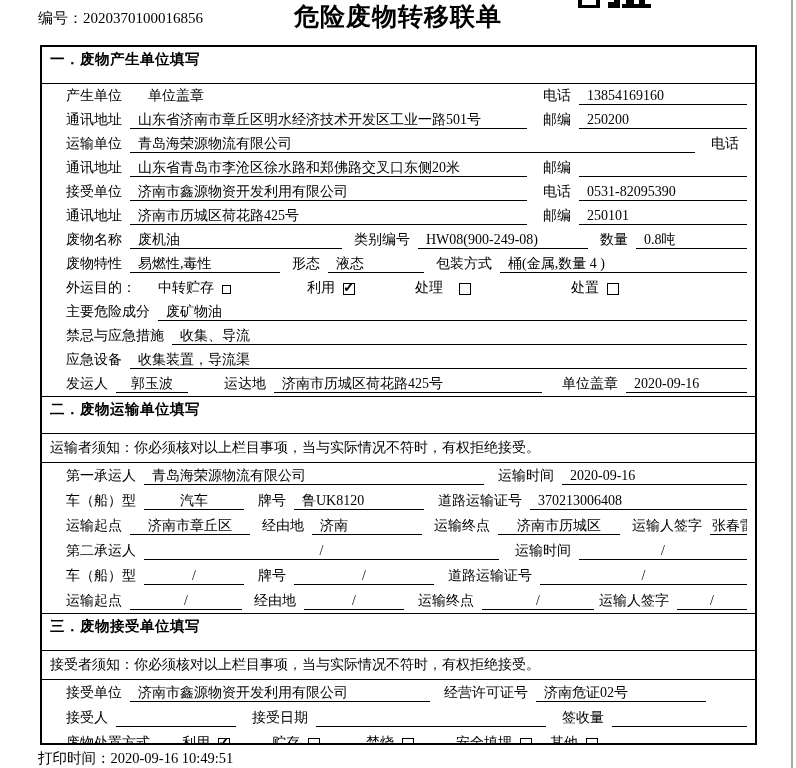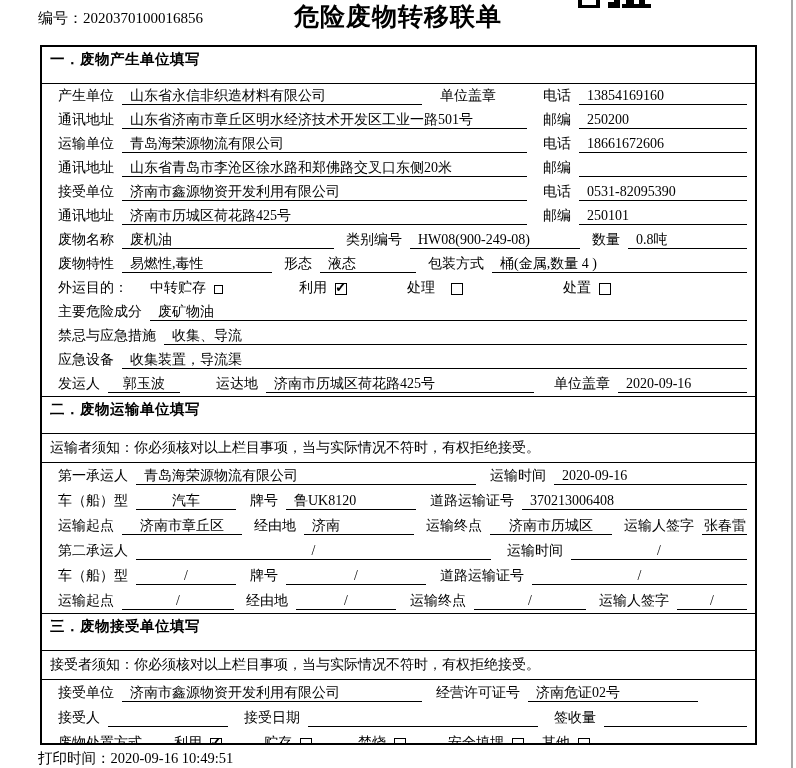--- a/index.html
+++ b/index.html
@@ -27,21 +27,21 @@
     flex: 0 0 25px; font-weight: bold; font-size: 14.5px;
     padding: 3px 8px 14px 8px; border-bottom: 1.5px solid #000; letter-spacing: 0.5px;
   }
   .sec-h.bt { border-top: 1.5px solid #000; flex-basis: 27px; }
   .notice {
     flex: 0 0 29px; font-size: 14px; padding: 0 8px;
     border-bottom: 1.5px solid #000; display: flex; align-items: center;
   }
   .row {
     display: flex; align-items: flex-end;
-    flex: 0 0 24px; padding: 0 8px 3px 16px; font-size: 14px;
+    flex: 0 0 24px; padding: 0 8px 3px 24px; font-size: 14px;
   }
   .row.h25 { flex-basis: 25px; }
   .lbl { white-space: nowrap; margin-right: 8px; flex: 0 0 auto; }
   .u {
     border-bottom: 1px solid #000; padding: 0 2px 0 8px;
     white-space: nowrap; height: 18px; line-height: 18px;
     flex: 0 0 auto; overflow: hidden;
   }
   .u.c { text-align: center; padding: 0 2px; }
   .u.grow { flex: 1 1 auto; }
@@ -78,38 +78,36 @@
 </svg>
 
 <div class="page-edge"></div>
 
 <div class="formtable">
 
   <div class="sec-h">一．废物产生单位填写</div>
 
   <div class="row">
     <span class="lbl">产生单位</span>
-    <span class="u" style="width:300px">山东省永信非织造材料有限公司</span>
     <span class="lbl" style="margin-left:18px">单位盖章</span>
     <span class="lbl ml-auto">电话</span>
     <span class="u" style="width:168px">13854169160</span>
   </div>
 
   <div class="row">
     <span class="lbl">通讯地址</span>
     <span class="u grow">山东省济南市章丘区明水经济技术开发区工业一路501号</span>
     <span class="lbl" style="margin-left:16px">邮编</span>
     <span class="u" style="width:168px">250200</span>
   </div>
 
   <div class="row">
     <span class="lbl">运输单位</span>
     <span class="u grow">青岛海荣源物流有限公司</span>
     <span class="lbl" style="margin-left:16px">电话</span>
-    <span class="u" style="width:168px">18661672606</span>
   </div>
 
   <div class="row">
     <span class="lbl">通讯地址</span>
     <span class="u grow">山东省青岛市李沧区徐水路和郑佛路交叉口东侧20米</span>
     <span class="lbl" style="margin-left:16px">邮编</span>
     <span class="u" style="width:168px"></span>
   </div>
 
   <div class="row">

